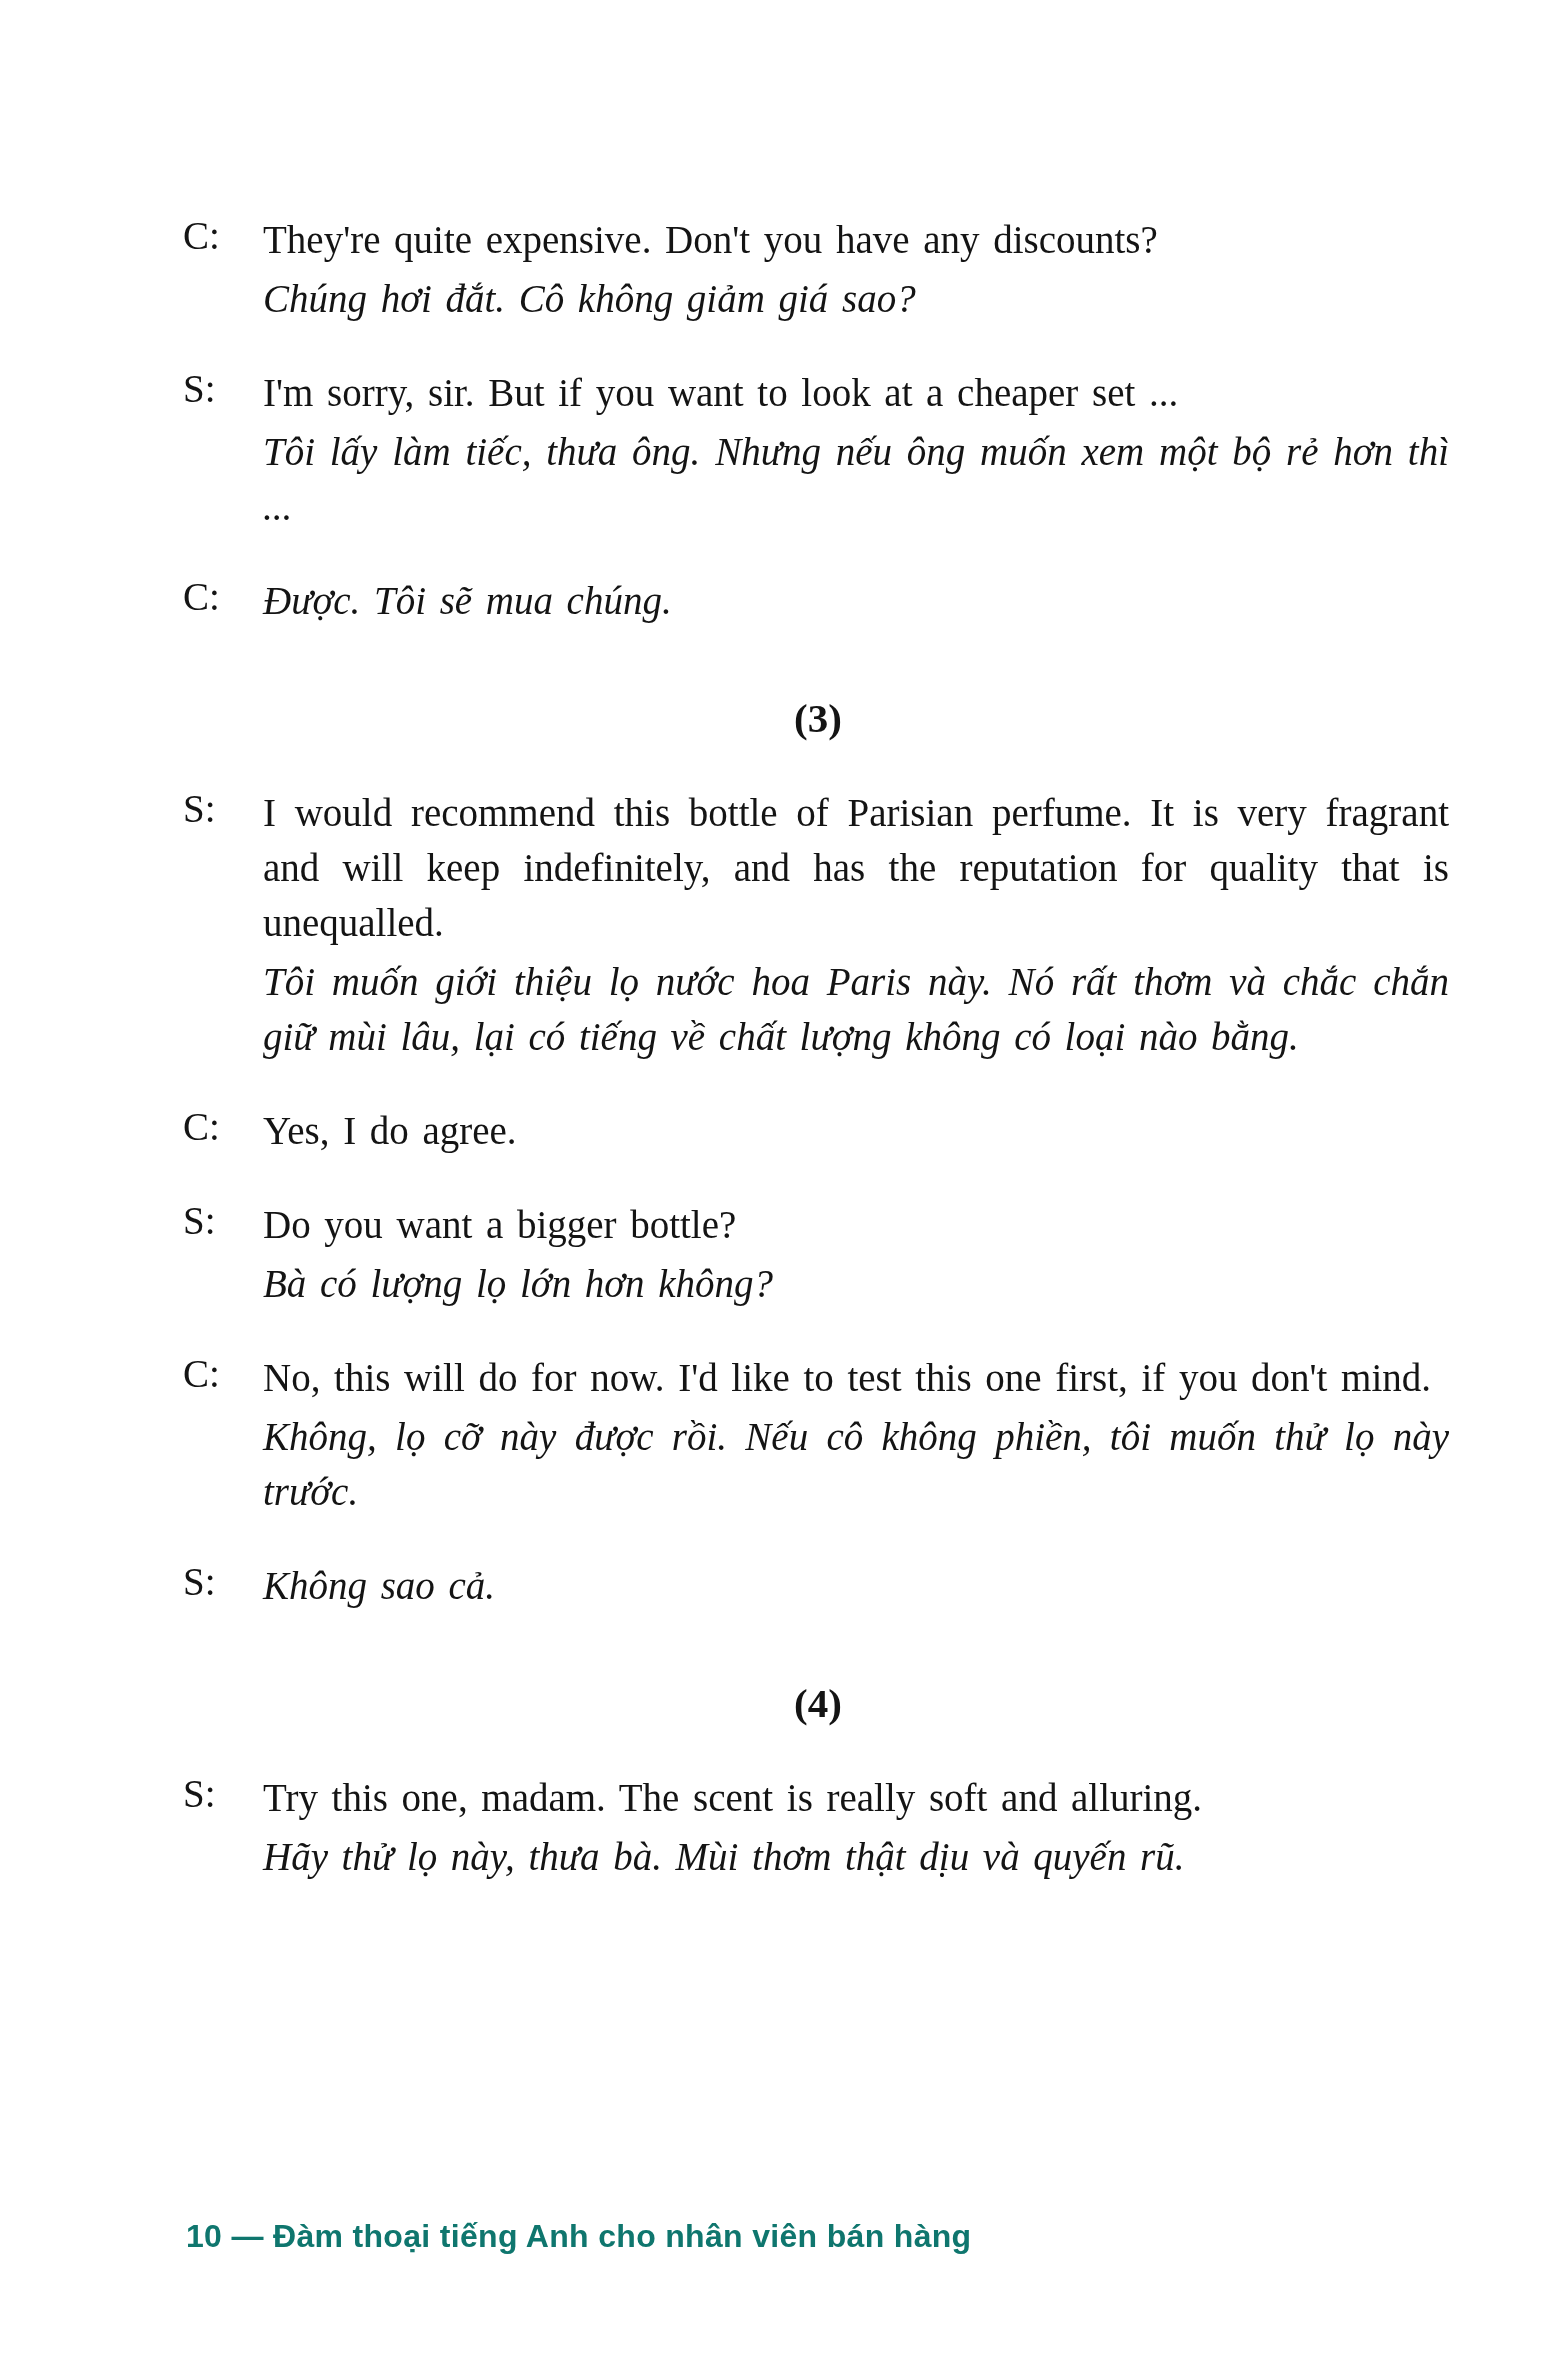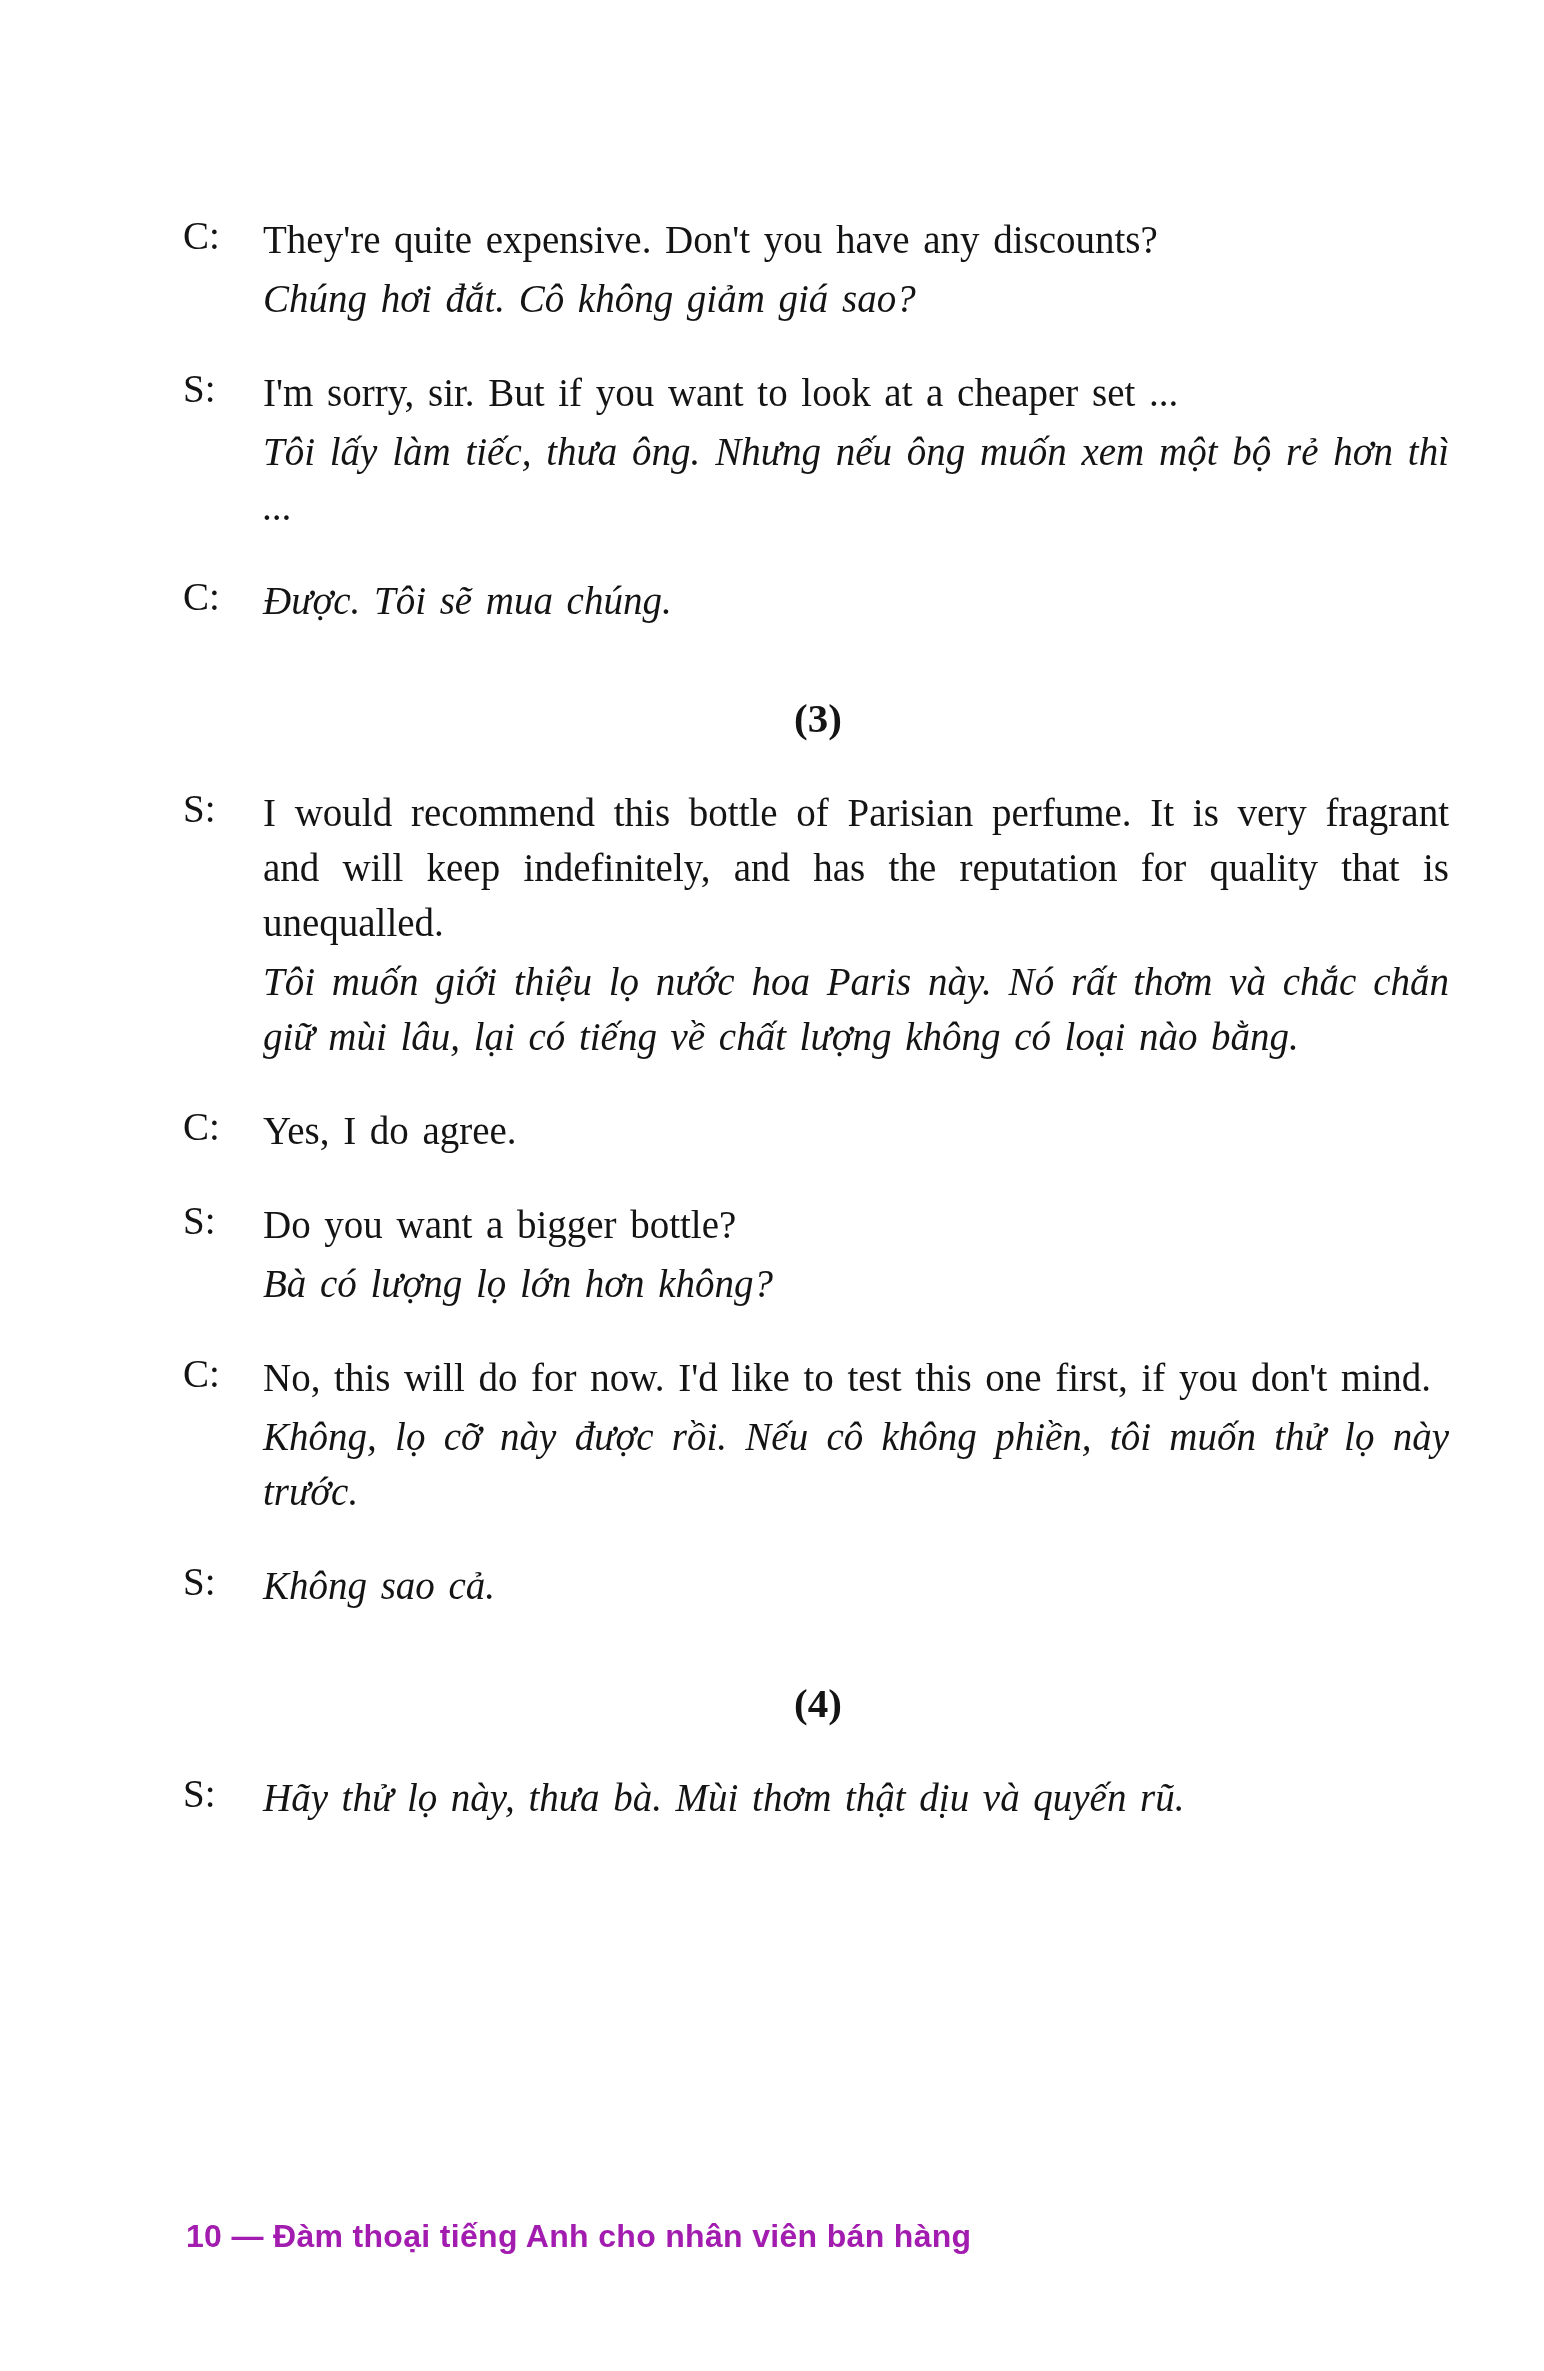--- a/index.html
+++ b/index.html
@@ -56,21 +56,21 @@
     font-style: normal;
   }
   .footer {
     position: absolute;
     left: 186px;
     top: 2217px;
     font-family: "Liberation Sans", "DejaVu Sans", sans-serif;
     font-weight: 700;
     font-size: 32px;
     line-height: 39px;
-    color: #a21caf;
+    color: #0f766e;
     letter-spacing: 0.01em;
   }
 </style>
 </head>
 <body>
 
 <div class="page">
   <main class="dialogue">
   <div class="turn">
     <span class="speaker">C:</span>
@@ -133,20 +133,21 @@
     <div class="lines">
       <p class="vi">Không sao cả.</p>
     </div>
   </div>
 
   <h2 class="section-heading">(4)</h2>
 
   <div class="turn">
     <span class="speaker">S:</span>
     <div class="lines">
+      <p class="en">Try this one, madam. The scent is really soft and alluring.</p>
       <p class="vi">Hãy thử lọ này, thưa bà. Mùi thơm thật dịu và quyến rũ.</p>
     </div>
   </div>
 </main>
   <footer class="footer">
     <span>10 — Đàm thoại tiếng Anh cho nhân viên bán hàng</span>
   </footer>
 </div>
 
 

